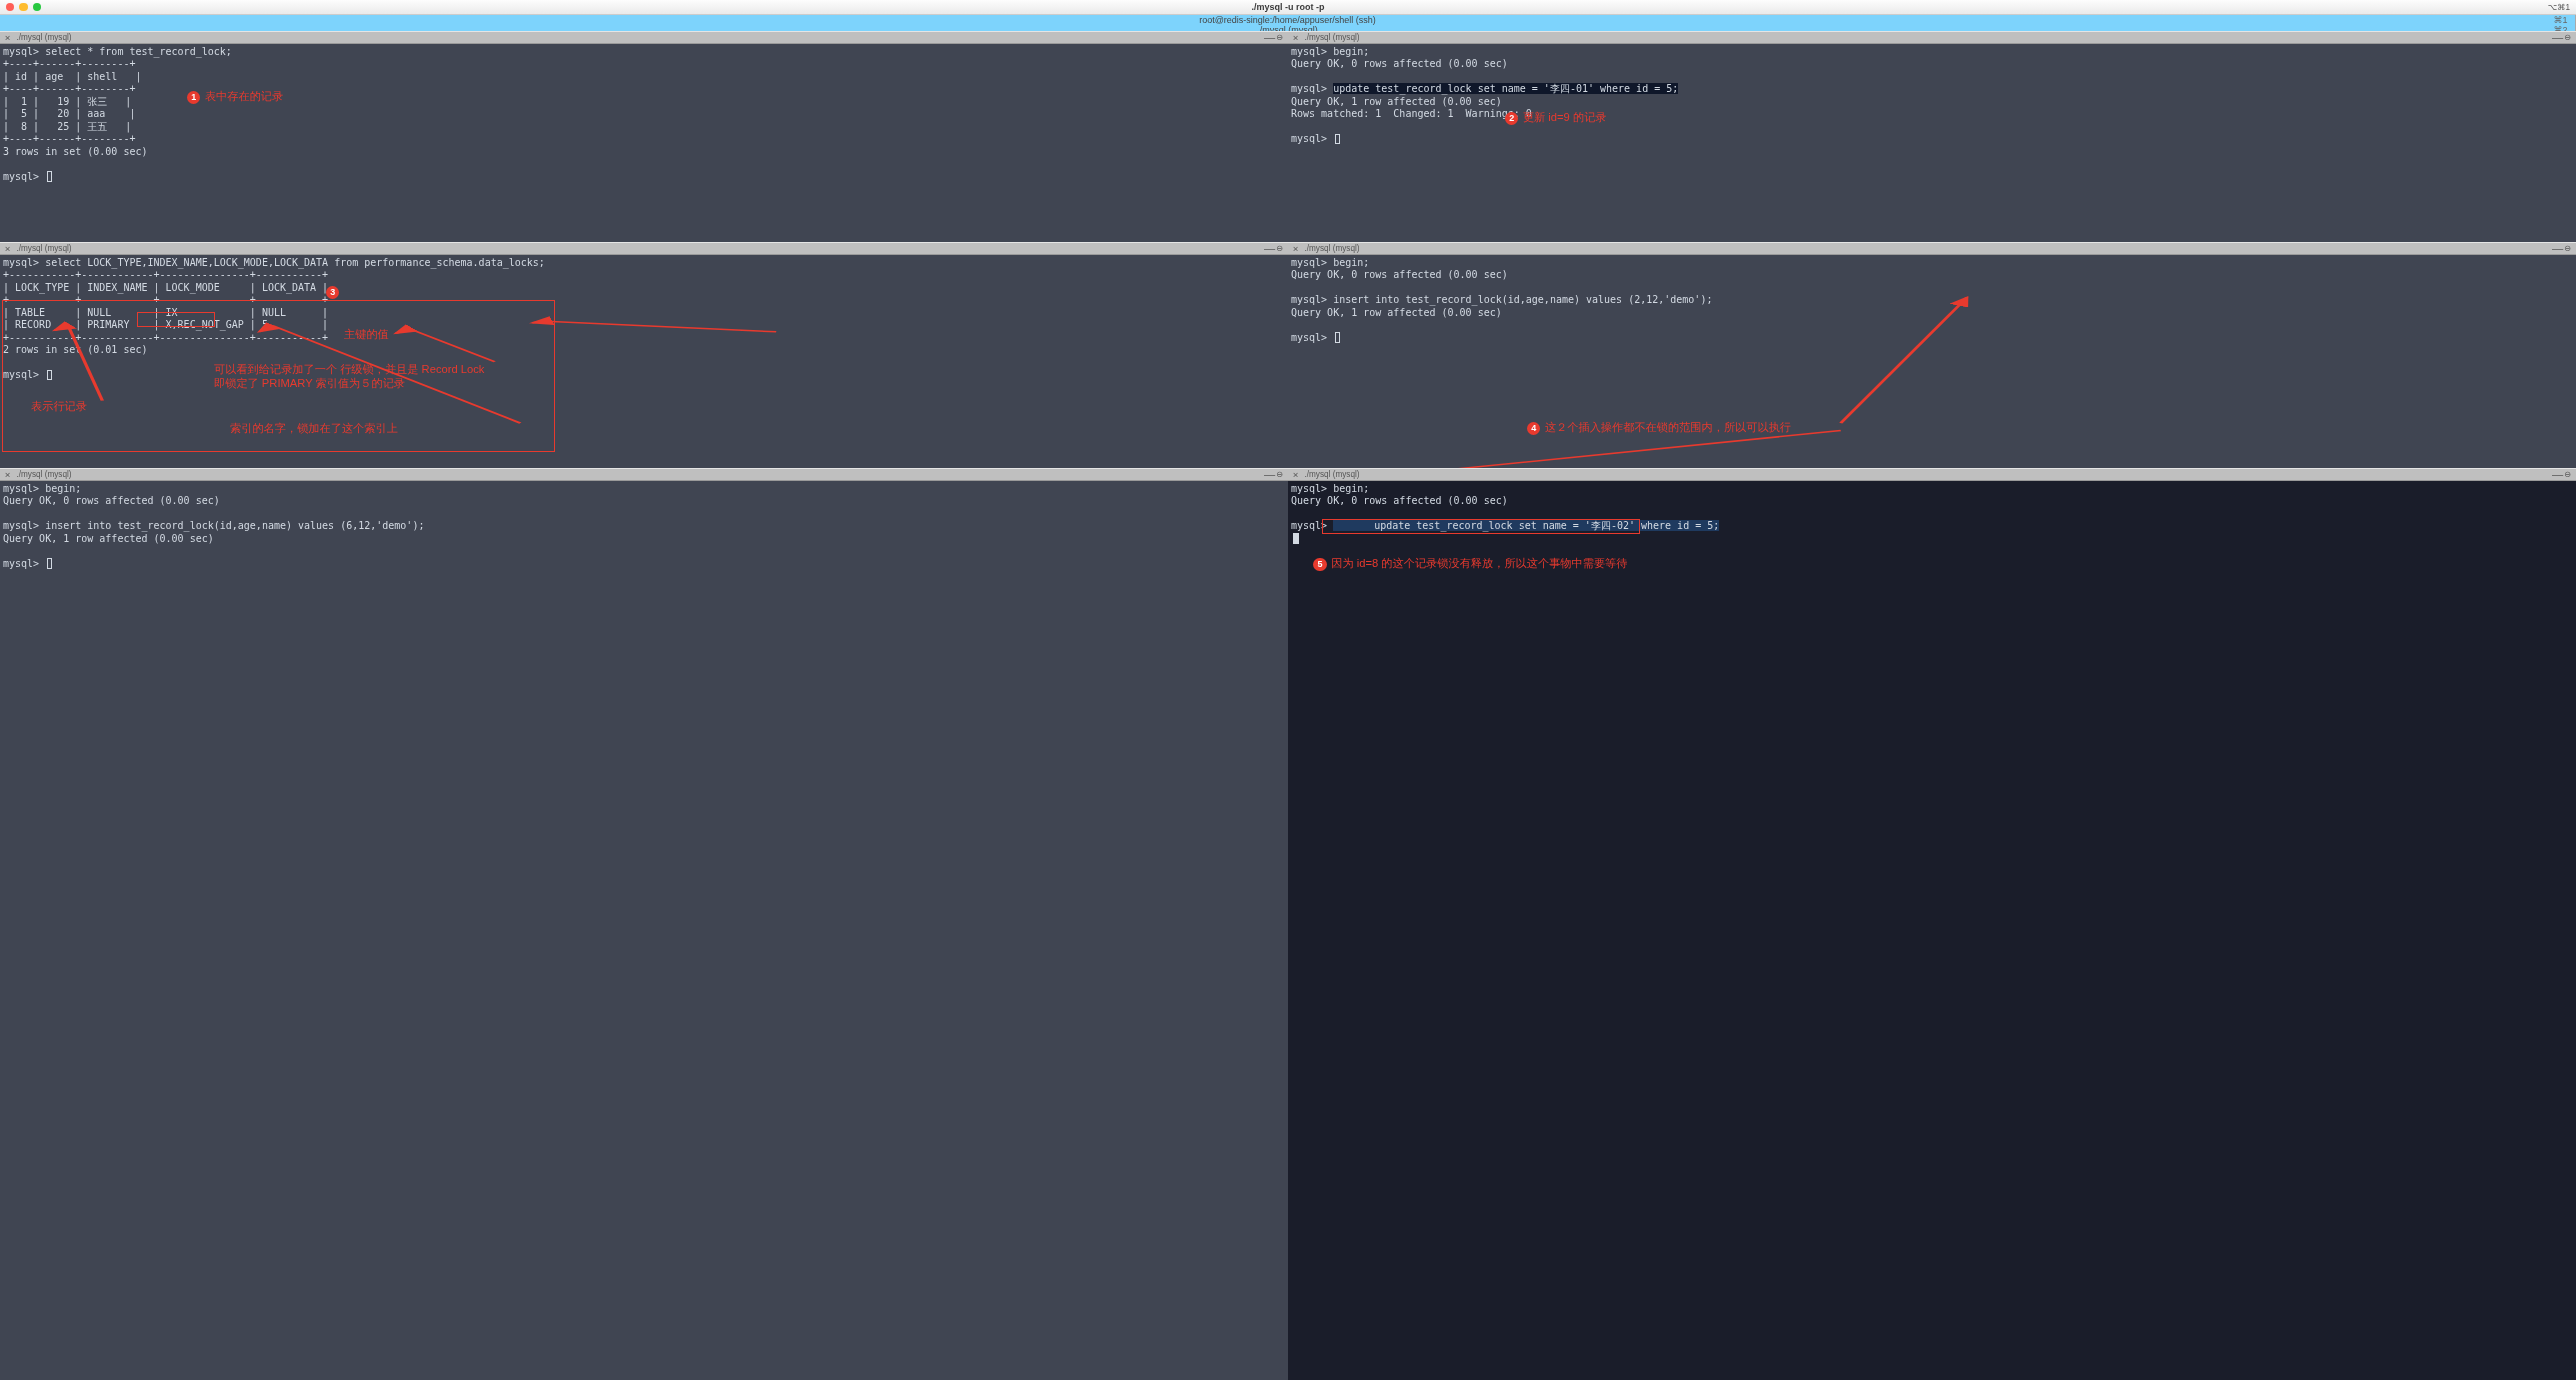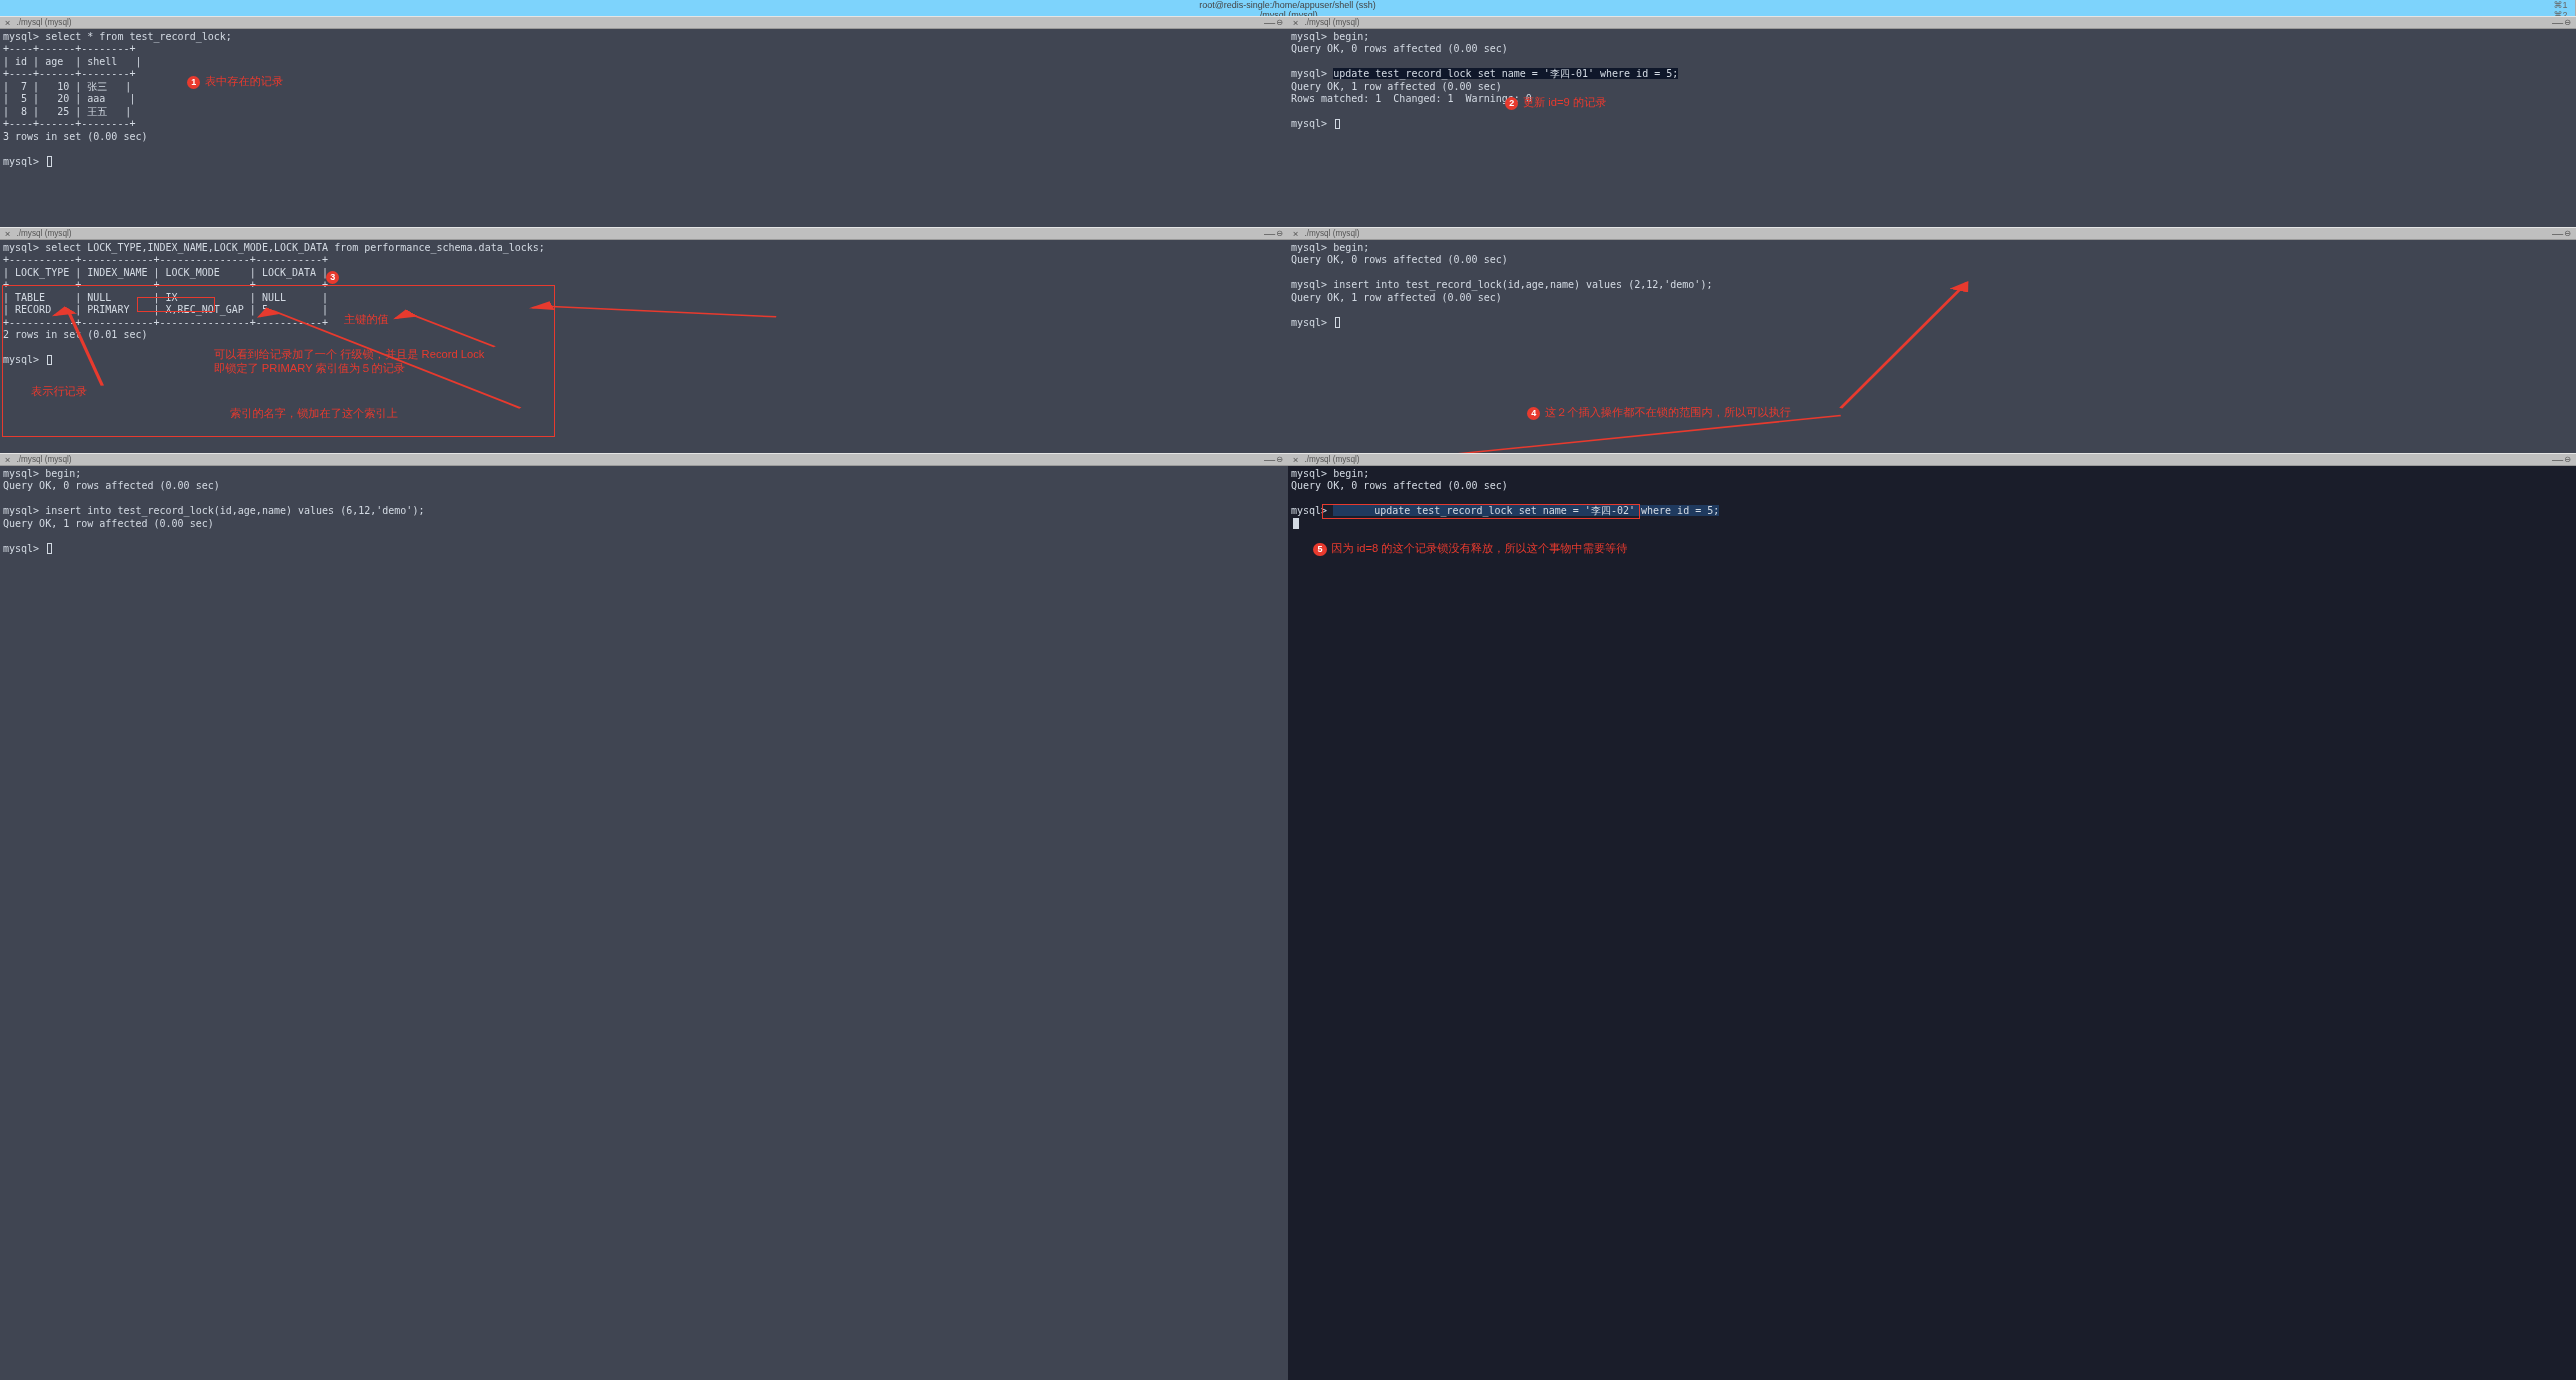--- a/index.html
+++ b/index.html
@@ -31,20 +31,29 @@
   .badge { display:inline-flex; width:13.4px; height:13.4px; border-radius:50%; background:#e83a2e; color:#fff; font-size:9px; align-items:center; justify-content:center; margin-right:4.5px; vertical-align:middle; font-family:sans-serif; font-weight:bold;}
   svg.overlay { position:absolute; top:0; left:0; width:100%; height:100%; pointer-events:none; z-index:50;}
   .redbox { position:absolute; border:1.5px solid #e83a2e; pointer-events:none; }
   .cols { display:grid; grid-template-columns: 1fr 1fr; grid-template-rows: 211px 226px 1fr; flex:1; gap:0;}
 </style>
 </head>
 <body>
 
 <div class="window">
 
+  <div class="titlebar">
+    <div class="traffic">
+      <div class="dot red"></div>
+      <div class="dot yellow"></div>
+      <div class="dot green"></div>
+    </div>
+    <div class="titlebar-title">./mysql -u root -p</div>
+    <div class="titlebar-right">⌥⌘1</div>
+  </div>
 
   <div class="tabs">
     <div class="tab">
       <span>root@redis-single:/home/appuser/shell (ssh)</span>
       <span class="sc">⌘1</span>
     </div>
     <div class="tab">
       <span>./mysql (mysql)</span>
       <span class="sc">⌘2</span>
     </div>
@@ -60,21 +69,21 @@
       <div class="pane-header">
         <span class="x">×</span>
         <span class="ttl">./mysql (mysql)</span>
         <span class="min">—</span>
         <span class="full">⊖</span>
       </div>
       <div class="pane-body"><span>mysql&gt; select * from test_record_lock;</span>
 <span>+----+------+--------+</span>
 <span>| id | age  | shell   |</span>
 <span>+----+------+--------+</span>
-<span>|  7 |   10 | 张三   |</span>
+<span>|  1 |   19 | 张三   |</span>
 <span>|  5 |   20 | aaa    |</span>
 <span>|  8 |   25 | 王五   |</span>
 <span>+----+------+--------+</span>
 <span>3 rows in set (0.00 sec)</span>
 <span></span>
 <span>mysql&gt; </span><span class="cursor"></span></div>
       <div class="note" style="top:58px; left:187px;"><span class="badge">1</span><span>表中存在的记录</span></div>
     </div>
 
     <div class="pane" style="grid-column:2;grid-row:1;">

